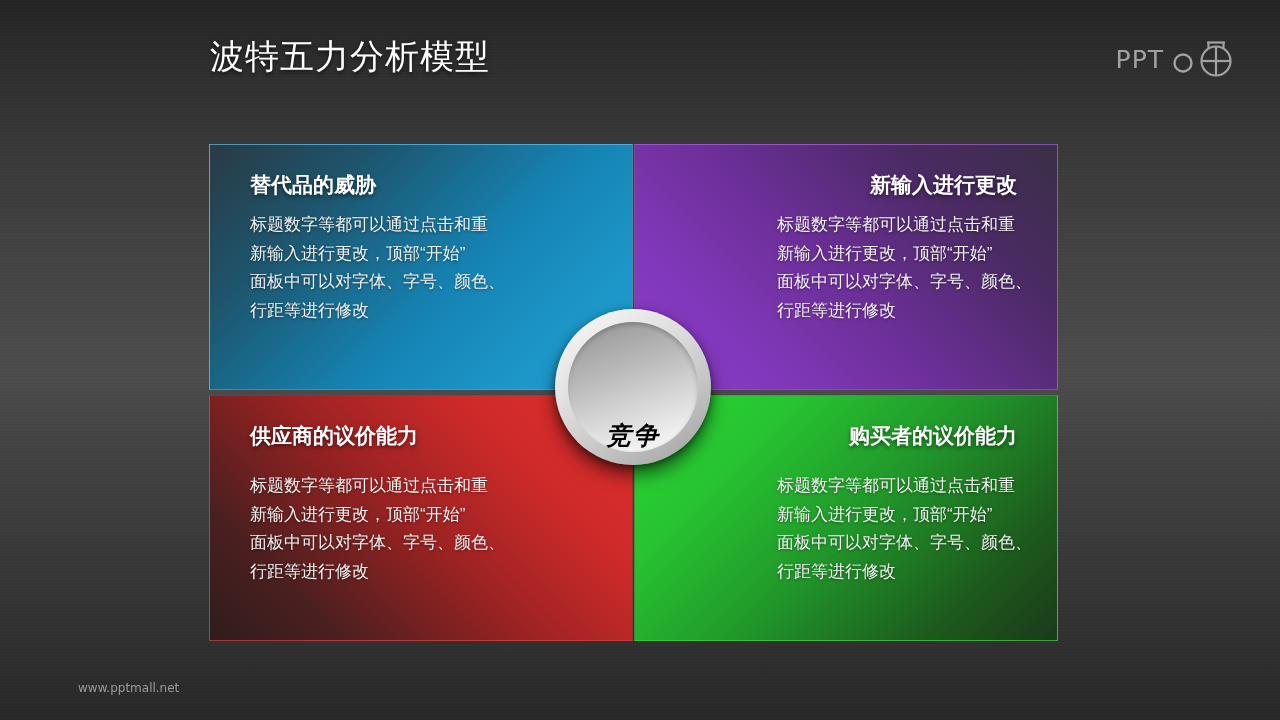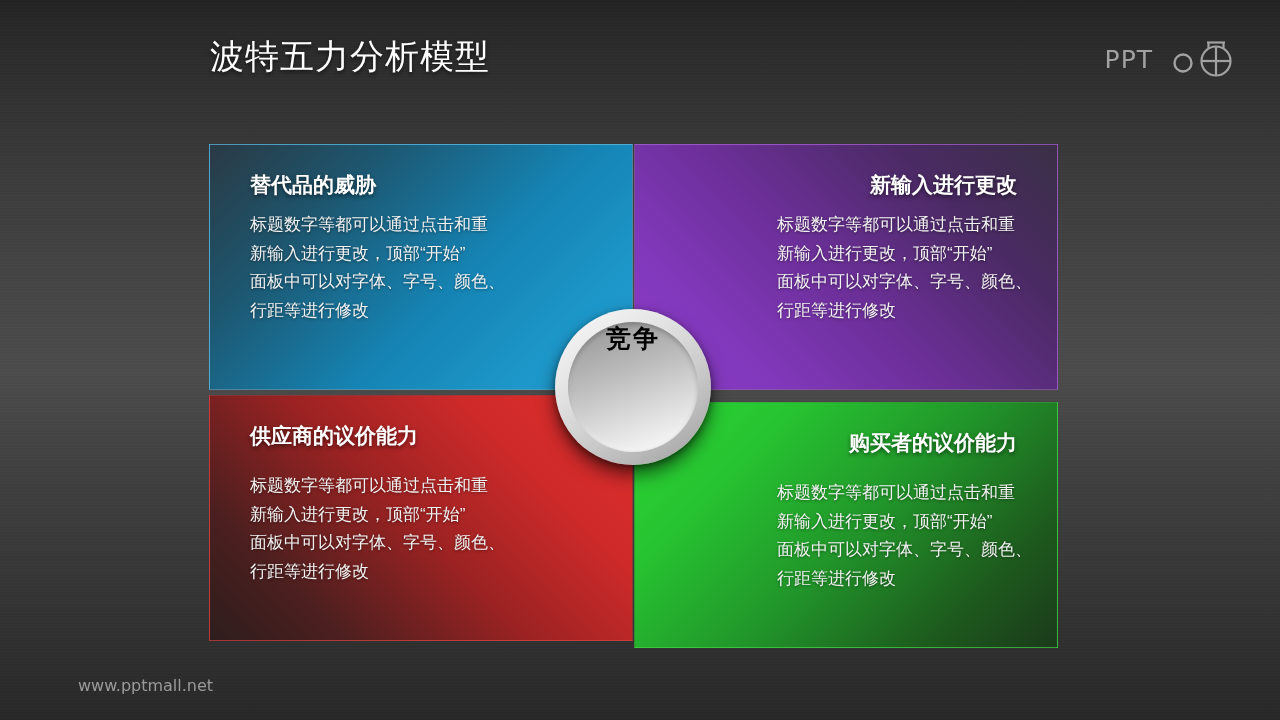--- a/index.html
+++ b/index.html
@@ -48,21 +48,21 @@
     text-shadow: 0 2px 4px rgba(0,0,0,0.65);
     white-space: nowrap;
   }
 
   .logo {
     position: absolute;
     right: 40px;
     top: 36px;
     display: flex;
     align-items: center;
-    gap: 19px;
+    gap: 8px;
     opacity: 0.72;
   }
   .logo-text {
     font-size: 25px;
     letter-spacing: 1px;
     color: #cfcfcf;
     font-family: "DejaVu Sans", sans-serif;
     line-height: 1;
   }
   .logo-mark { display: block; }
@@ -79,21 +79,21 @@
     position: absolute;
     width: 424px;
     height: 246px;
     box-sizing: border-box;
     overflow: hidden;
     padding-left: 10px;
   }
   .quad.tl { left: 0;     top: 0;     }
   .quad.tr { left: 425px; top: 0;     }
   .quad.bl { left: 0;     top: 251px; }
-  .quad.br { left: 425px; top: 258px; }
+  .quad.br { left: 425px; top: 251px; }
 
   .quad.tl {
     border: 1px solid rgba(120,190,220,0.55);
     background: linear-gradient(135deg,
       #2a3a44 0%, #1d566f 26%, #1584b4 58%, #1d97c9 82%, #2099cb 100%);
   }
   .quad.tr {
     border: 1px solid rgba(168,110,200,0.55);
     background: linear-gradient(225deg,
       #3a3046 0%, #4a2a63 24%, #6b2f97 52%, #8138bb 78%, #8b3bc5 100%);
@@ -158,36 +158,37 @@
   .hub-inner {
     width: 130px;
     height: 130px;
     border-radius: 50%;
     background: linear-gradient(160deg,
       #8f8f8f 0%, #a5a5a5 18%, #bcbcbc 40%, #d6d6d6 62%, #efefef 84%, #f7f7f7 100%);
     box-shadow:
       inset 0 2px 5px rgba(0,0,0,0.28),
       inset 0 -2px 5px rgba(255,255,255,0.55);
     display: flex;
-    align-items: flex-start;
+    align-items: flex-end;
     justify-content: center;
+    font-style: italic;
   }
   .hub-label {
     font-size: 25px;
     font-weight: bold;
     color: #000000;
     letter-spacing: 2px;
   }
 
   
   .footer-url {
     position: absolute;
     left: 78px;
     bottom: 25px;
-    font-size: 16px;
+    font-size: 12px;
     color: #9a9a9a;
     font-family: "DejaVu Sans", sans-serif;
   }
 </style>
 </head>
 <body>
 
 <div id="slide">
 
   <div class="slide-title">波特五力分析模型</div>

